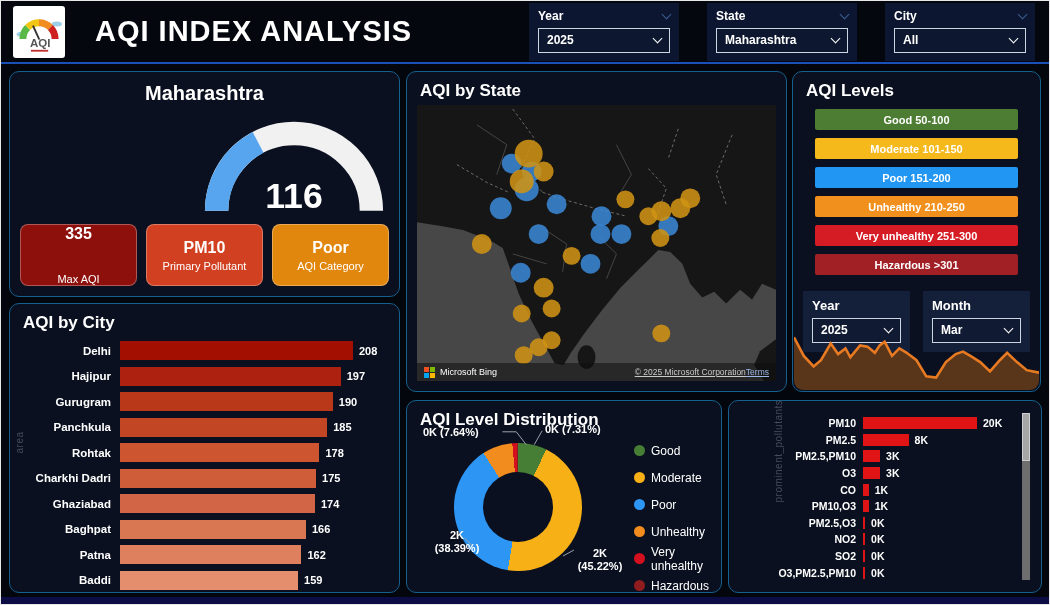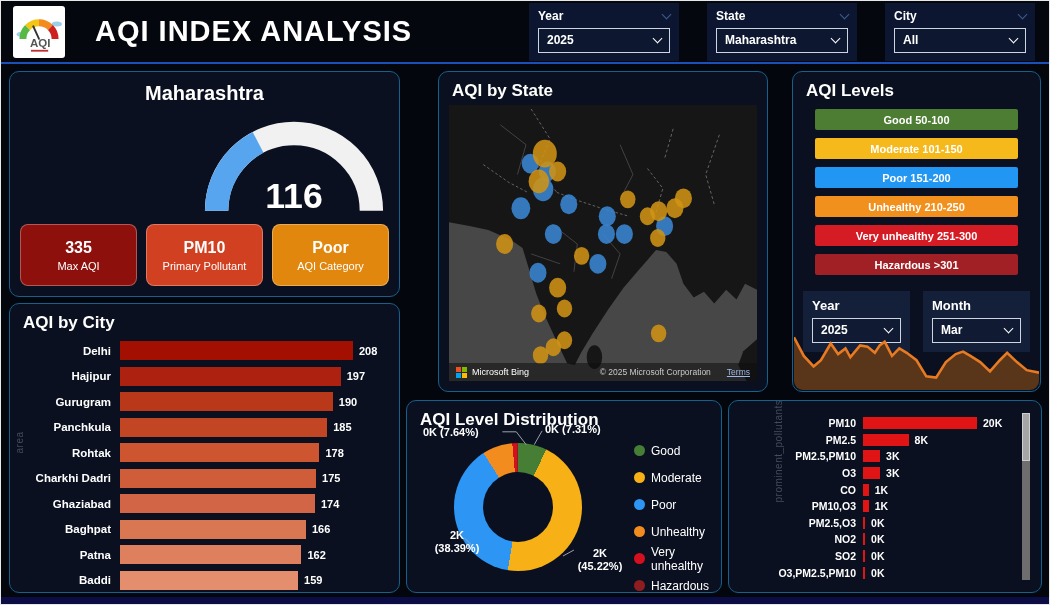--- a/index.html
+++ b/index.html
@@ -15,21 +15,21 @@
   .slicer-label-row{display:flex;justify-content:space-between;align-items:center;color:#ffffff;font-size:12px;font-weight:bold;}
   .chev{width:7px;height:7px;border-right:1.6px solid #ffffff;border-bottom:1.6px solid #ffffff;transform:rotate(45deg);margin-top:-3px;flex:none;}
   .chev.dim{border-color:#3d5d92;}
   .slicer-box{margin-top:5px;border:1px solid #cdd5e2;background:#0d1830;padding:4px 8px 5px 8px;display:flex;justify-content:space-between;align-items:center;color:#fff;font-size:12px;font-weight:bold;cursor:pointer;}
 
   
   .panel{position:absolute;background:#0a101f;border:1px solid #15608c;border-radius:10px;}
   .ptitle{color:#ffffff;font-size:17px;font-weight:bold;padding:9px 0 0 13px;}
   #panel-gauge{left:8px;top:70px;width:391px;height:226px;}
   #panel-city{left:8px;top:302px;width:391px;height:290px;}
-  #panel-map{left:405px;top:70px;width:330px;height:321px;margin-left:32px;}
+  #panel-map{left:405px;top:70px;width:381px;height:321px;}
   #panel-right{left:791px;top:70px;width:249px;height:321px;overflow:hidden;}
   #panel-donut{left:405px;top:399px;width:316px;height:193px;}
   #panel-poll{left:727px;top:399px;width:314px;height:193px;}
   .bottom-strip{position:absolute;left:0;top:596px;width:100%;height:8px;background:#0d0d45;}
 
   
   .gauge-title{text-align:center;color:#fff;font-size:20px;font-weight:bold;padding-top:10px;}
   .gauge-wrap{display:flex;justify-content:flex-end;margin-top:2px;}
   .kpi-cards{position:absolute;left:10px;right:10px;bottom:10px;display:flex;gap:9px;}
   .kpi-card{flex:1;height:62px;border-radius:8px;border:1px solid rgba(255,255,255,.3);display:flex;flex-direction:column;align-items:center;justify-content:center;color:#fff;cursor:pointer;}
@@ -52,21 +52,21 @@
   .scrollbar{position:absolute;right:11px;top:12px;bottom:12px;width:8px;background:#6e6e6e;cursor:pointer;}
   .scroll-thumb{position:absolute;left:0;top:0;width:100%;height:29%;background:#a6a6a6;border:1px solid #cfcfcf;}
 
   
   .map-box{position:absolute;left:10px;right:10px;top:33px;bottom:10px;background:#000000;overflow:hidden;}
   .map-box svg{width:100%;height:100%;display:block;}
   .map-attrib{position:absolute;left:0;right:0;bottom:0;height:18px;background:rgba(15,15,15,.55);display:flex;justify-content:space-between;align-items:center;padding:0 7px;}
   .bing{display:flex;align-items:center;gap:5px;color:#ffffff;font-size:9px;}
   .mslogo{display:grid;grid-template-columns:5px 5px;grid-template-rows:5px 5px;gap:1px;}
   .mslogo i{display:block;}
-  .attrib-right{color:#c9c9c9;font-size:8.5px;display:flex;gap:16px;align-items:center;}
+  .attrib-right{color:#c9c9c9;font-size:8.5px;display:flex;gap:0;align-items:center;text-decoration:underline;}
   .attrib-right a{color:#9db8e8;text-decoration:underline;cursor:pointer;}
 
   
   .levels{margin:8px 22px 16px 22px;}
   .level-bar{height:21px;margin-bottom:8px;border-radius:2px;display:flex;align-items:center;justify-content:center;color:#fff;font-size:11px;font-weight:bold;}
   .mini-slicers{display:flex;gap:13px;padding:0 10px;margin-top:2px;}
   .mini-slicer{flex:1;background:#141f3a;padding:7px 9px 9px 9px;}
   .mini-slicer .slicer-box{background:#101a32;}
   .mini-label{color:#fff;font-size:13px;font-weight:bold;}
   .spark{position:absolute;left:1px;right:1px;bottom:1px;height:62px;}
@@ -144,21 +144,21 @@
   <div class="panel" id="panel-gauge">
     <div class="gauge-title">Maharashtra</div>
     <div class="gauge-wrap">
       <svg width="210" height="112" viewBox="0 0 200 110">
         <path d="M 24 102 A 76 76 0 0 1 176 102" fill="none" stroke-width="23" pathLength="100" id="gauge-track" stroke="#f1f1f1"></path>
         <path d="M 24 102 A 76 76 0 0 1 176 102" fill="none" stroke-width="23" pathLength="100" id="gauge-fill" stroke="#58a5ef" stroke-dasharray="34.6 100"></path>
         <text x="100" y="99" text-anchor="middle" font-size="35" font-weight="bold" fill="#ffffff">116</text>
       </svg>
     </div>
     <div class="kpi-cards">
-        <div class="kpi-card" style="background: rgb(142, 16, 12);">
+        <div class="kpi-card" style="background: rgb(142, 16, 12); justify-content: space-between;">
           <div class="kpi-value">335</div>
           <div class="kpi-label">Max AQI</div>
         </div>
         <div class="kpi-card" style="background: rgb(209, 64, 32);">
           <div class="kpi-value">PM10</div>
           <div class="kpi-label">Primary Pollutant</div>
         </div>
         <div class="kpi-card" style="background: rgb(226, 135, 14);">
           <div class="kpi-value">Poor</div>
           <div class="kpi-label">AQI Category</div>

